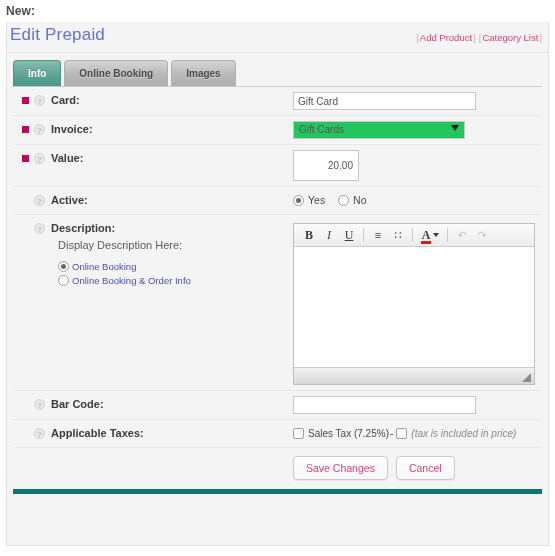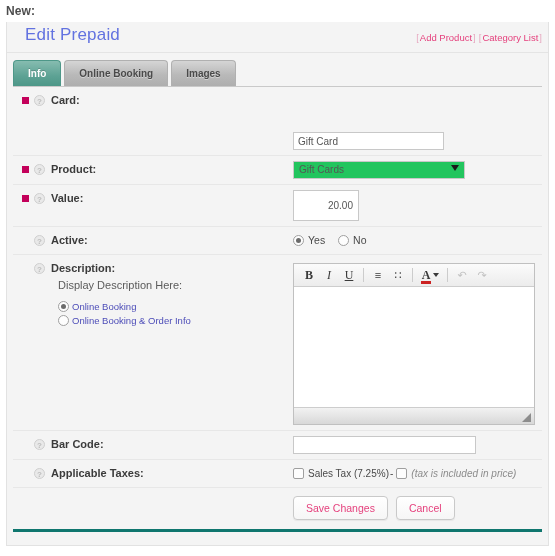--- a/index.html
+++ b/index.html
@@ -40,21 +40,21 @@
 
   
   .title-bar {
     position: relative;
     height: 30px;
     background: #f4f4f4;
     border-bottom: 1px solid #e4e4e4;
   }
   .page-title {
     position: absolute;
-    left: 18px;
+    left: 3px;
     top: 3px;
     font-size: 17px;
     color: #6272e0;
     font-weight: normal;
     letter-spacing: .2px;
   }
   .title-links {
     position: absolute;
     right: 6px;
     top: 10px;
@@ -181,21 +181,21 @@
   .txt {
     font-family: "Liberation Sans", sans-serif;
     font-size: 10px;
     color: #555555;
     background: #ffffff;
     border: 1px solid #c8c8c8;
     box-sizing: border-box;
     padding: 2px 4px;
     outline: none;
   }
-  .txt-name { width: 151px; height: 18px; margin-top: 40px; }
+  .txt-name { width: 183px; height: 18px; }
   .txt-value { width: 66px; height: 31px; text-align: right; padding-right: 5px; }
   .txt-barcode { width: 183px; height: 18px; }
 
   .sel {
     position: relative;
     width: 172px;
     height: 18px;
     background: #22c55e;
     border: 1px solid #c8c8c8;
     box-sizing: border-box;
@@ -401,21 +401,21 @@
       </div>
       <div class="row-field">
         <input class="txt txt-name" type="text" value="Gift Card" style="">
       </div>
     </div>
 
     <div class="row">
       <div class="row-label">
         <span class="req-mark"></span>
         <span class="help-icon">?</span>
-        <span class="label-text">Product:</span>
+        <span class="label-text">Invoice:</span>
       </div>
       <div class="row-field">
         <div class="sel">
           <span>Gift Cards</span>
           <span class="caret"></span>
         </div>
       </div>
     </div>
 
     <div class="row">
@@ -495,21 +495,21 @@
         <span class="req-spacer"></span>
         <span class="help-icon">?</span>
         <span class="label-text">Applicable Taxes:</span>
       </div>
       <div class="row-field">
         <div class="tax-line"><span class="checkbox"></span><span>Sales Tax (7.25%)</span><span class="sep">-</span><span class="checkbox"></span><span class="tax-note">(tax is included in price)</span>
         </div>
       </div>
     </div>
 
-    <div class="row" style="border-bottom:3px solid #0f766e;">
+    <div class="row" style="border-bottom:5px solid #0f766e;">
       <div class="row-label" style="padding:0;"></div>
       <div class="row-field" style="padding:0;">
         <div class="actions" style="border-bottom:none;">
           <button class="btn">Save Changes</button>
           <button class="btn">Cancel</button>
         </div>
       </div>
     </div>
 
   </div>

